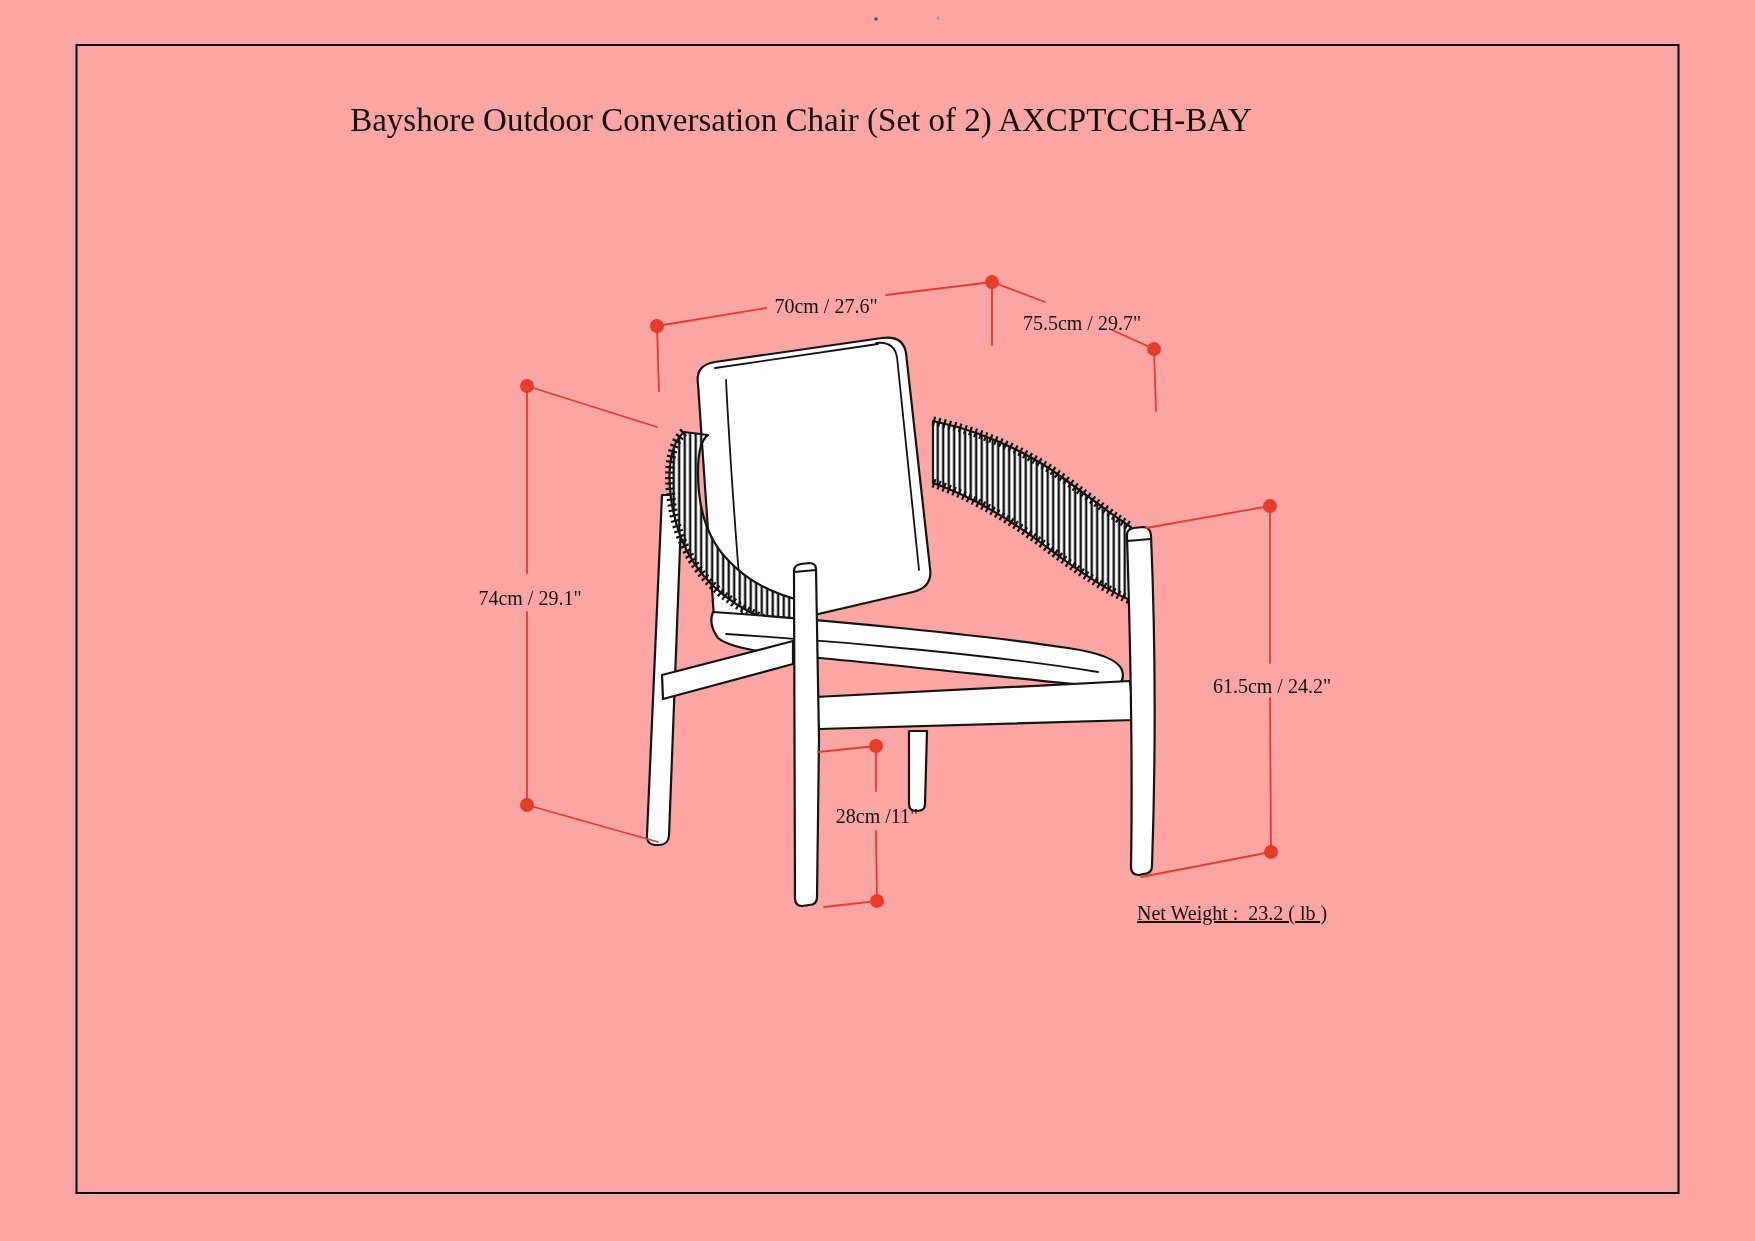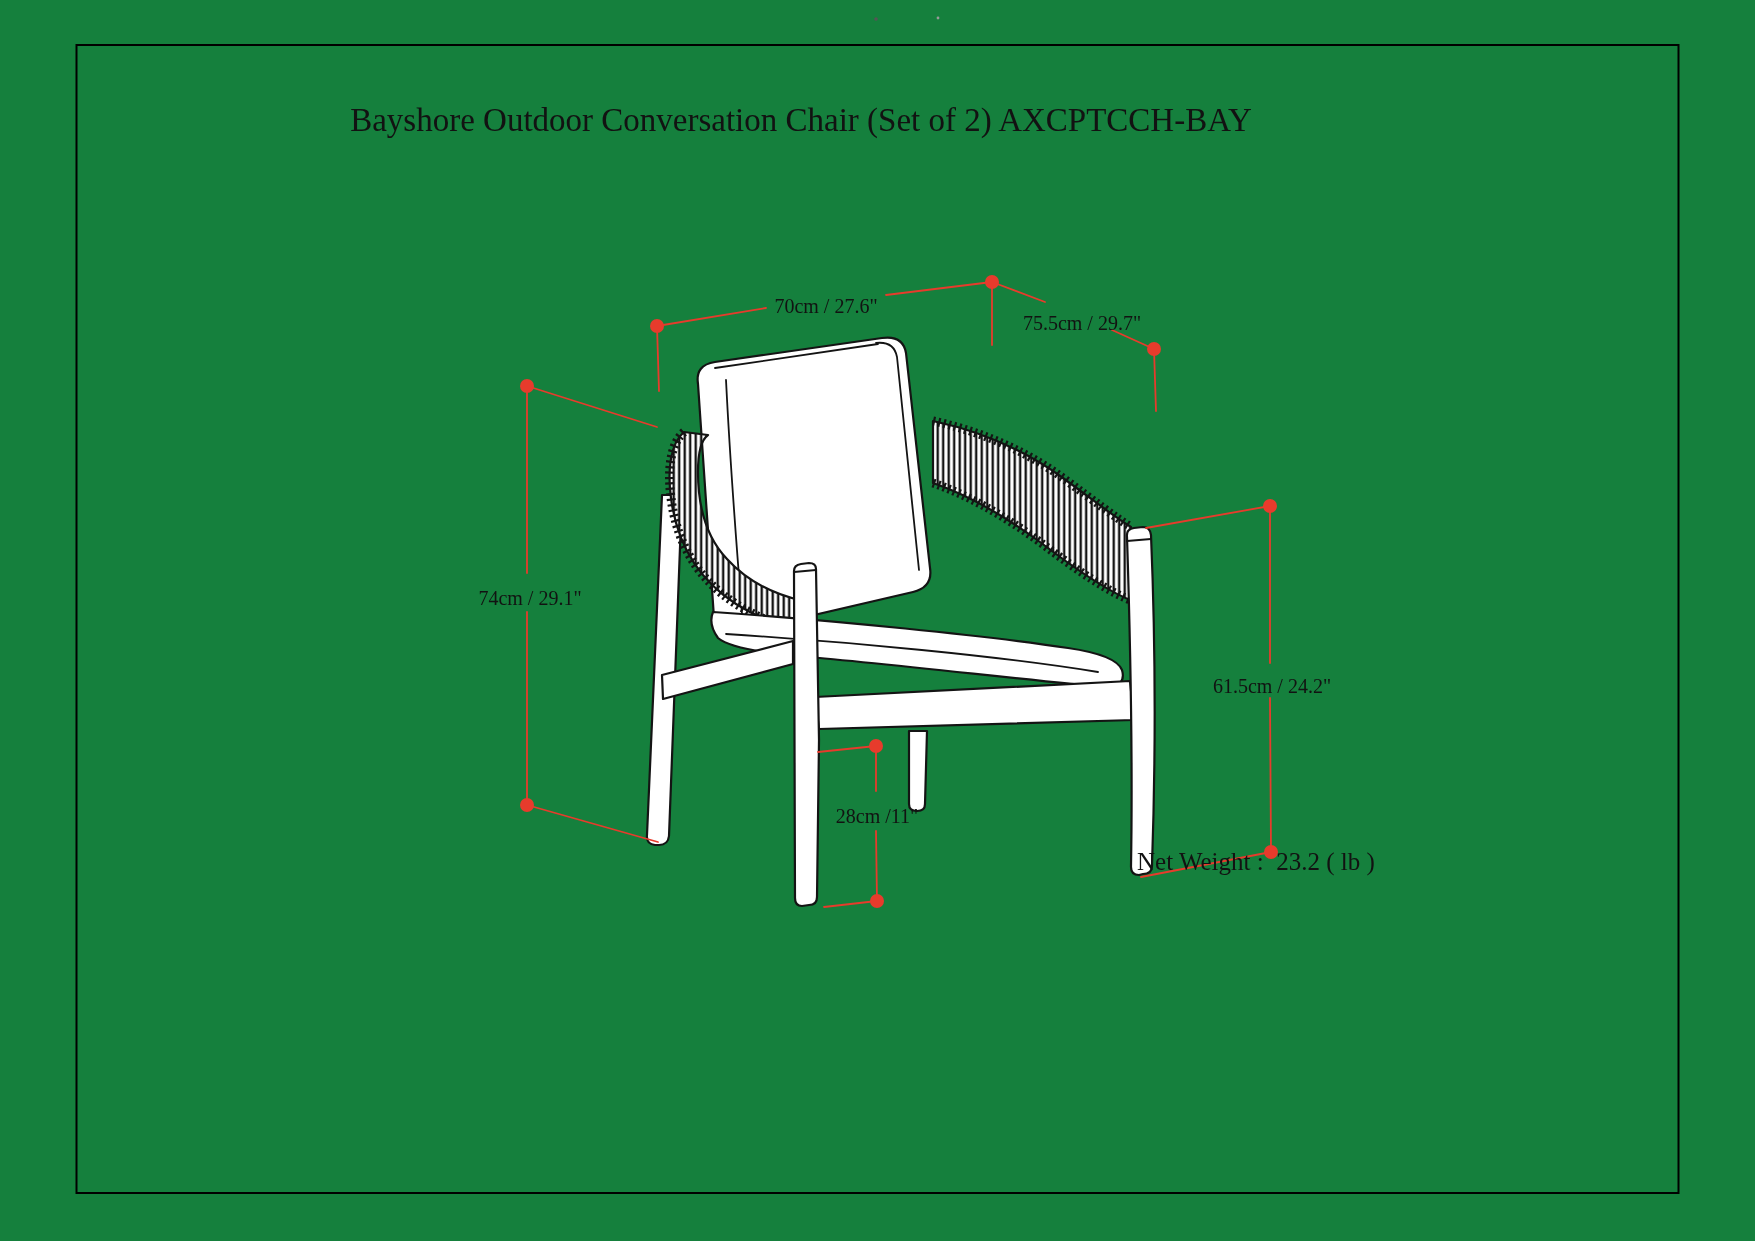--- a/index.html
+++ b/index.html
@@ -1,27 +1,27 @@
 <!DOCTYPE html>
 <html><head>
 <meta charset="utf-8">
 <style>
   html,body{margin:0;padding:0;background:#ffffff;}
-  #stage{position:relative;width:1755px;height:1241px;background:#15803d;overflow:hidden;
+  #stage{position:relative;width:1755px;height:1241px;background:#fca5a5;overflow:hidden;
          font-family:"Liberation Serif","DejaVu Serif",serif;}
   #art{position:absolute;left:0;top:0;}
   .lbl{position:absolute;color:#121212;white-space:pre;line-height:1;}
   .title{font-size:33px;left:801px;top:104px;transform:translateX(-50%);}
   .dim{font-size:20px;}
   .dim-width{left:826px;top:296px;transform:translateX(-50%);}
   .dim-depth{left:1082px;top:313px;transform:translateX(-50%);}
   .dim-height{left:530px;top:588px;transform:translateX(-50%);}
   .dim-armheight{left:1272px;top:676px;transform:translateX(-50%);}
   .dim-seatheight{left:877px;top:806px;transform:translateX(-50%);}
-  .net-weight{left:1137px;top:849px;font-size:25px;}
+  .net-weight{left:1137px;top:903px;font-size:20px;text-decoration:underline;}
 </style>
 </head>
 <body>
 
 <div id="stage">
 
   <svg id="art" width="1755" height="1241" viewBox="0 0 1755 1241">
     <defs>
       <pattern id="rope" patternUnits="userSpaceOnUse" width="5.5" height="8">
         <rect width="5.5" height="8" fill="#ffffff"></rect>

